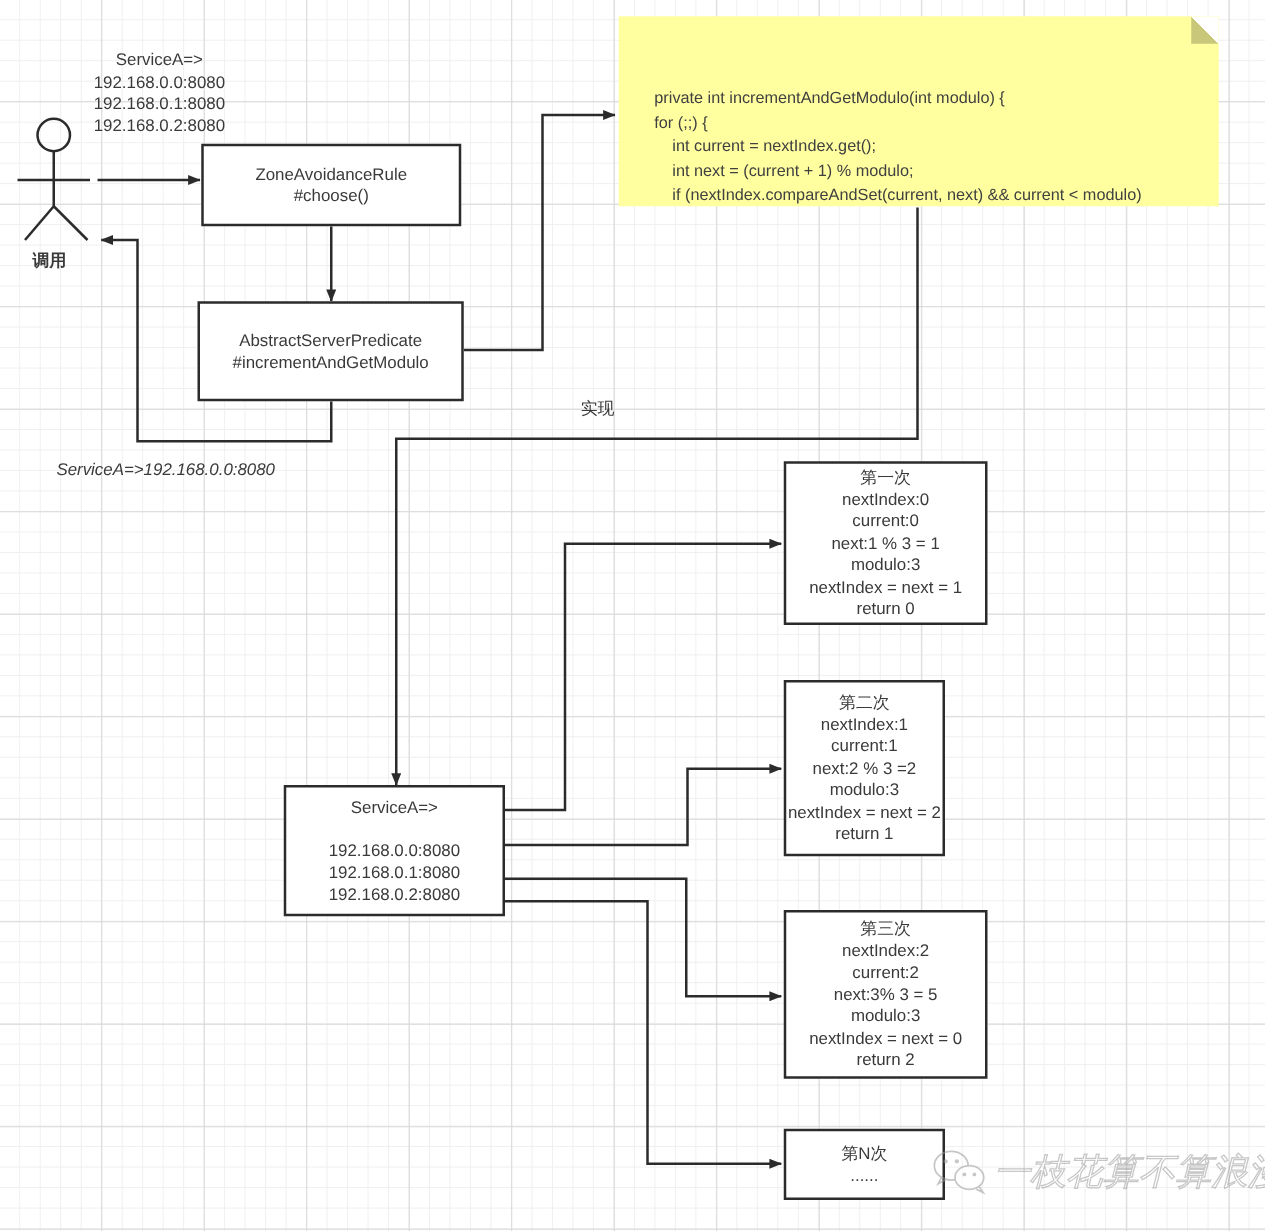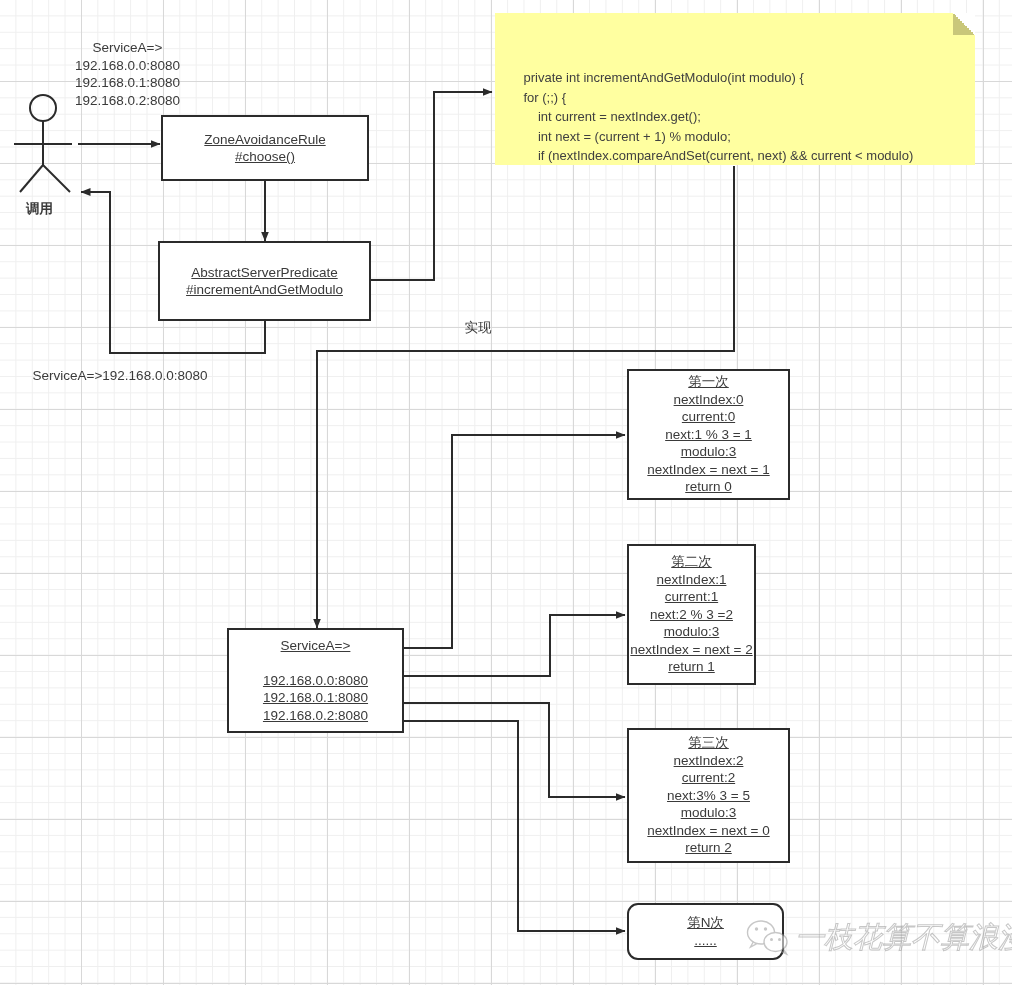--- a/index.html
+++ b/index.html
@@ -32,21 +32,20 @@
     box-sizing:border-box;
     display:flex;
     flex-direction:column;
     align-items:center;
     justify-content:center;
     color:#3a3a3a;
     font-size:13.5px;
     line-height:17.5px;
     text-align:center;
     white-space:pre-line;
-    text-decoration:underline;
   }
 
   .freetext{
     position:absolute;
     color:#3a3a3a;
     font-size:13.5px;
     line-height:17.5px;
     text-align:center;
     white-space:pre-line;
   }
@@ -124,21 +123,21 @@
 
       <path d="M404,721 L518,721 L518,931 L625,931" marker-end="url(#arrow)"></path>
     </g>
   </svg>
 
   <div class="freetext" style="left:55px;top:39px;width:145px;">ServiceA=&gt;
 192.168.0.0:8080
 192.168.0.1:8080
 192.168.0.2:8080</div>
 
-  <div class="freetext" style="left:20px;top:367px;width:200px;text-align:center;">ServiceA=&gt;192.168.0.0:8080</div>
+  <div class="freetext" style="left:20px;top:367px;width:200px;text-align:right;font-style:italic;">ServiceA=&gt;192.168.0.0:8080</div>
 
   <div class="freetext" style="left:450px;top:320px;width:56px;font-family:Liberation Mono, monospace;">实现</div>
 
   <div id="actorLabel">调用</div>
 
   <div class="node" style="left:161px;top:115px;width:208px;height:66px;">ZoneAvoidanceRule
 #choose()</div>
 
   <div class="node" style="left:158px;top:241px;width:213px;height:80px;">AbstractServerPredicate
 #incrementAndGetModulo</div>
@@ -166,21 +165,21 @@
 return 1</div>
 
   <div class="node" style="left:627px;top:728px;width:163px;height:135px;">第三次
 nextIndex:2
 current:2
 next:3% 3 = 5
 modulo:3
 nextIndex = next = 0
 return 2</div>
 
-  <div class="node" style="left:627px;top:903px;width:157px;height:57px;border-radius:11px;">第N次
+  <div class="node" style="left:627px;top:903px;width:129px;height:57px;">第N次
 ......</div>
 
   <div id="codeNote">
     <span class="fold"></span>
     <span>private int incrementAndGetModulo(int modulo) {
     for (;;) {
         int current = nextIndex.get();
         int next = (current + 1) % modulo;
         if (nextIndex.compareAndSet(current, next) &amp;&amp; current &lt; modulo)
             return current;

